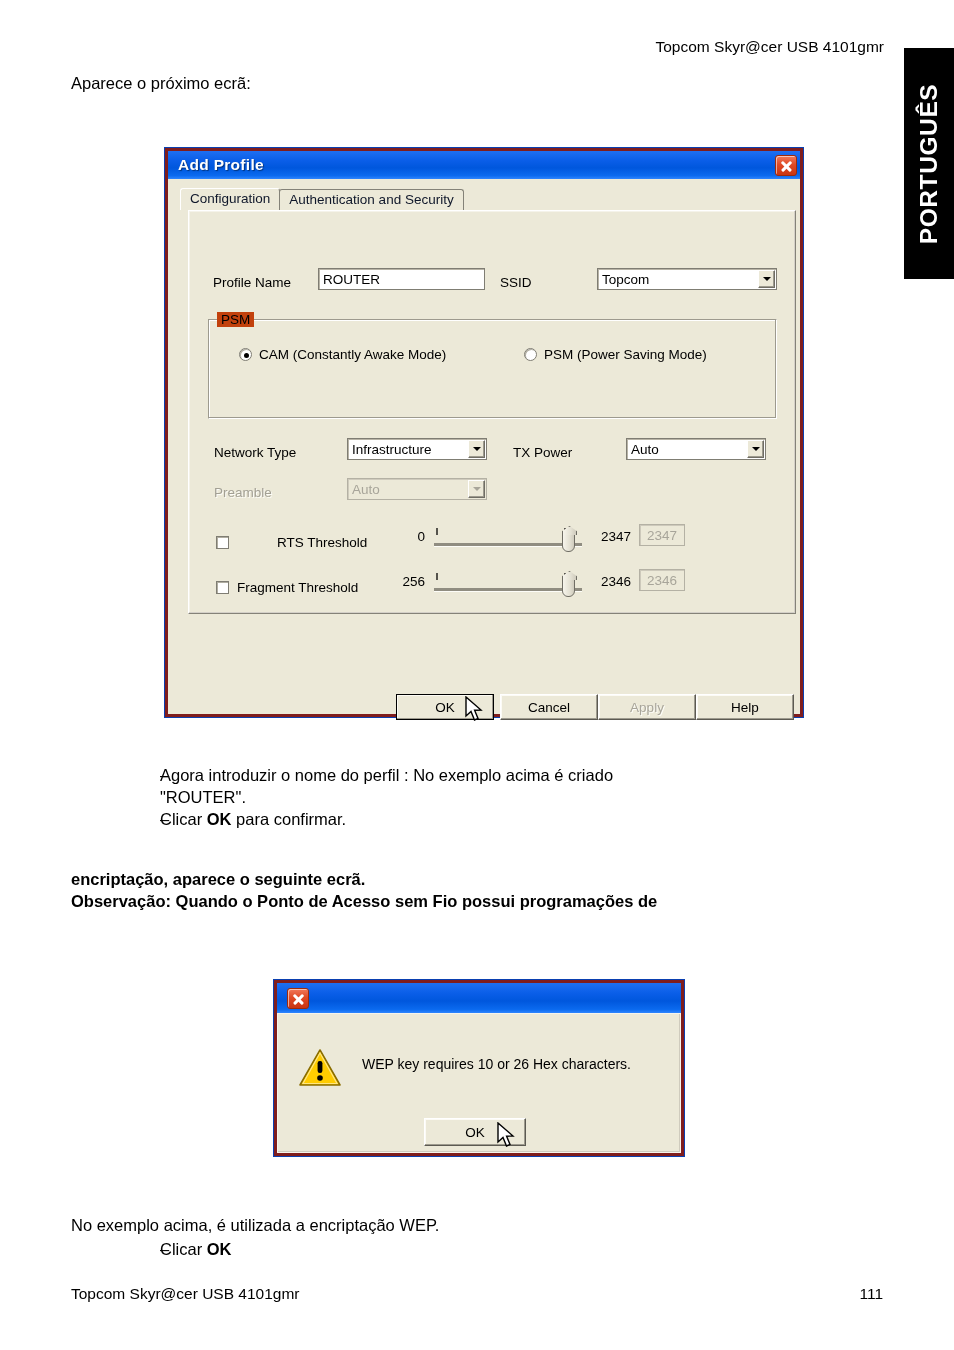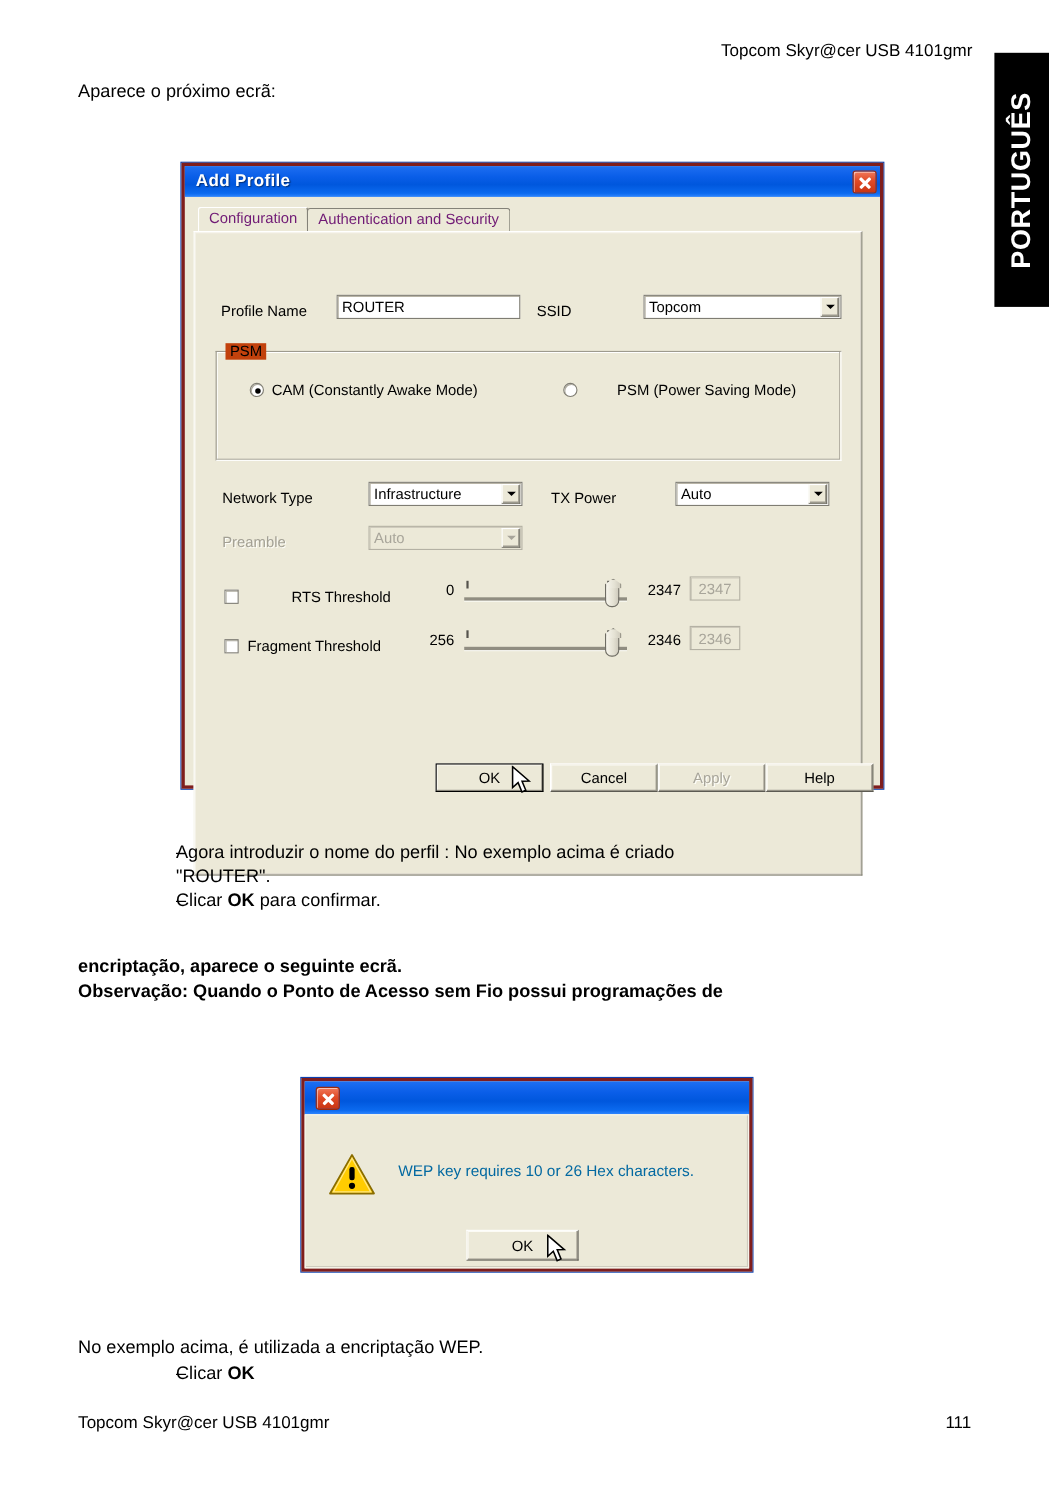--- a/index.html
+++ b/index.html
@@ -173,36 +173,36 @@
     font-size: 13.5px;
   }
   .tab {
     padding: 2px 9px 3px 9px;
     border: 1px solid #848278;
     border-bottom: none;
     background: #ece9d8;
     border-radius: 3px 3px 0 0;
     margin-right: -1px;
     cursor: pointer;
-    color: #701a75;
+    color: #0f172a;
     position: relative;
   }
   .tab.active {
     background: #ece9d8;
     z-index: 3;
     border-color: #ffffff #848278 #ece9d8 #ffffff;
     padding-bottom: 4px;
   }
 
   .tabpanel {
     position: absolute;
-    left: 8px;
+    left: 20px;
     top: 31px;
     width: 608px;
-    height: 586px;
+    height: 404px;
     background: #ece9d8;
     border: 1px solid #ffffff;
     border-right-color: #848278;
     border-bottom-color: #848278;
     box-shadow: inset -1px -1px 0 #d4d0c8, inset 1px 1px 0 #f5f3ea;
   }
 
   .lbl {
     position: absolute;
     font-size: 13.5px;
@@ -390,21 +390,21 @@
     background: #ece9d8;
     border: 1px solid #f6f4ec;
     box-shadow: inset -1px -1px 0 #cfcbbd;
   }
   .warn-icon { position: absolute; left: 20px; top: 34px; width: 44px; height: 40px; }
   .raui-msg {
     position: absolute;
     left: 84px;
     top: 42px;
     font-size: 14px;
-    color: #0369a1;
+    color: #000000;
   }
 </style>
 </head>
 <body>
 
 <div class="page-header">Topcom Skyr@cer USB 4101gmr</div>
 
 <div class="lang-tab">
   <span>PORTUGUÊS</span>
 </div>
@@ -435,21 +435,21 @@
             <i></i>
           </span>
       </div>
 
       <div class="group" style="left:19px; top:108px; width:569px; height:100px;">
         <div class="group-title">PSM</div>
         <div class="radio-row" style="left:30px; top:27px;">
           <span class="radio checked"></span>
           <span>CAM (Constantly Awake Mode)</span>
         </div>
-        <div class="radio-row" style="left:315px; top:27px;gap:29px;">
+        <div class="radio-row" style="left:315px; top:27px;">
           <span class="radio"></span>
           <span>PSM (Power Saving Mode)</span>
         </div>
       </div>
 
       <div class="lbl" style="left:25px; top:234px;">Network Type</div>
       <div class="combo" style="left:158px; top:227px; width:140px;">
         <span class="cb-val">Infrastructure</span>
         <span class="cb-arrow">
             <i></i>

